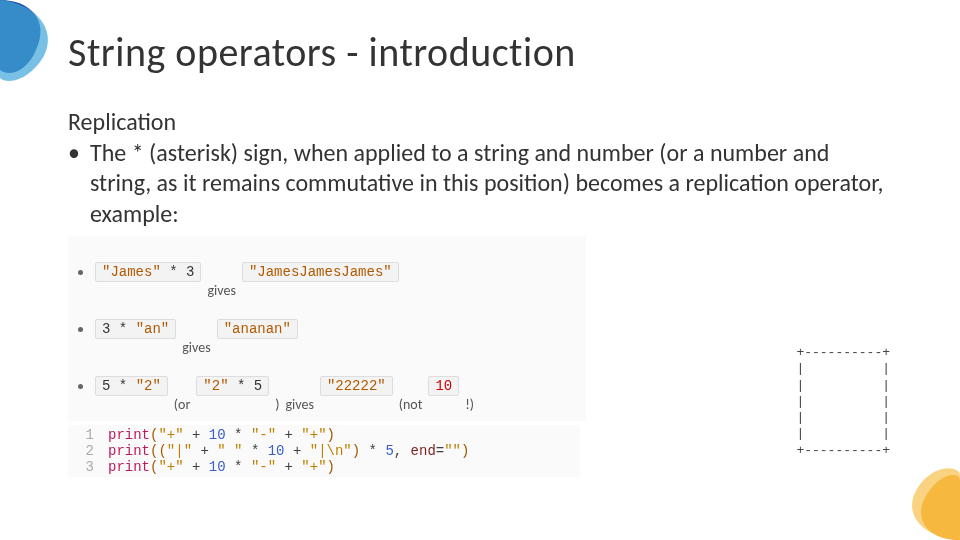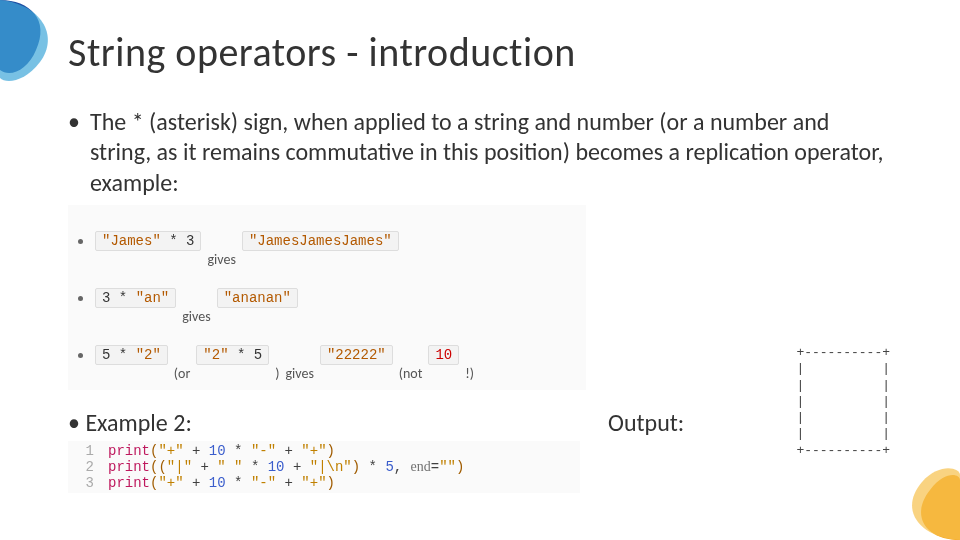--- a/index.html
+++ b/index.html
@@ -116,21 +116,21 @@
     width: 20px;
     text-align: right;
     margin-right: 14px;
     user-select: none;
   }
   .fn { color: #be185d; }
   .par { color: #a05c00; }
   .s { color: #c08000; }
   .op { color: #404040; }
   .n { color: #3a5dcc; }
-  .kw { color: #737373; font-family: Liberation Serif, serif; }
+  .kw { color: #7f1d1d; }
   .plain { color: #404040; }
   .output-box {
     font-family: "Consolas", "Courier New", monospace;
     font-size: 13px;
     color: #444;
     white-space: pre;
     line-height: 1.25;
     position: absolute;
     right: 70px;
     top: 345px;
@@ -144,20 +144,21 @@
   <path d="M0 0 C40 4 60 35 40 62 C25 82 6 84 0 78 Z" fill="#3fa6d9" opacity="0.7"></path>
 </svg>
 <svg class="corner" style="bottom:0;right:0" width="90" height="80" viewBox="0 0 90 80">
   <path d="M90 80 C55 80 40 55 60 30 C75 10 90 14 90 20 Z" fill="#f5a623"></path>
   <path d="M90 80 C50 78 28 50 52 22 C70 2 90 8 90 15 Z" fill="#f7c14b" opacity="0.7"></path>
 </svg>
 
 <div class="slide">
   <h1 class="title">String operators - introduction</h1>
 
+  <div class="subhead">Replication</div>
 
   <div class="bullet1">
     <span class="bu">•</span>
     <span class="txt">The * (asterisk) sign, when applied to a string and number (or a number and string, as it remains commutative in this position) becomes a replication operator, example:</span>
   </div>
 
   <div class="examples-box">
     <div class="ex-row">
       <span class="dot"></span>
       <span class="chip"><span class="str">"James"</span> * <span>3</span></span>
@@ -177,24 +178,20 @@
       <span class="chip"><span class="str">"2"</span> * <span>5</span></span>
       <span class="word">)</span>
       <span class="word">gives</span>
       <span class="chip"><span class="str">"22222"</span></span>
       <span class="word">(not</span>
       <span class="chip"><span class="num">10</span></span>
       <span class="word">!)</span>
     </div>
   </div>
 
-  <div class="row2">
-    <div class="ex2-label">• <span>Example 2:</span></div>
-    <div class="out-label">Output:</div>
-  </div>
 
   <div class="code-block">
     <div class="code-line">
       <span class="ln">1</span>
       <span><span class="fn">print</span><span class="par">(</span><span class="s">"+"</span> <span class="op">+</span> <span class="n">10</span> <span class="op">*</span> <span class="s">"-"</span> <span class="op">+</span> <span class="s">"+"</span><span class="par">)</span></span>
     </div>
     <div class="code-line">
       <span class="ln">2</span>
       <span><span class="fn">print</span><span class="par">((</span><span class="s">"|"</span> <span class="op">+</span> <span class="s">" "</span> <span class="op">*</span> <span class="n">10</span> <span class="op">+</span> <span class="s">"|\n"</span><span class="par">)</span> <span class="op">*</span> <span class="n">5</span><span class="plain">, </span><span class="kw">end</span><span class="op">=</span><span class="s">""</span><span class="par">)</span></span>
     </div>

